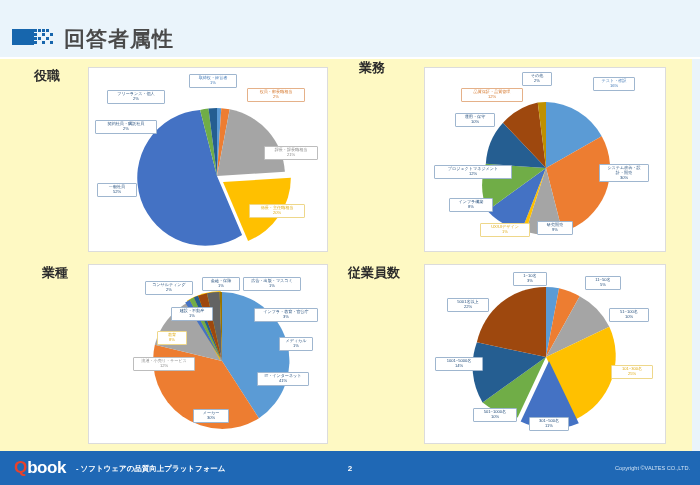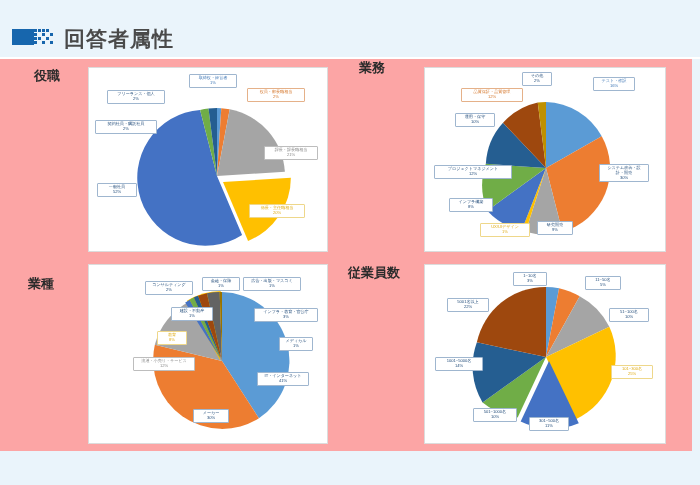--- a/index.html
+++ b/index.html
@@ -35,21 +35,21 @@
     font-size: 21px; font-weight: bold;
     color: #4a4a4a;
     letter-spacing: 1px;
     white-space: nowrap;
   }
 
   
   #body {
     position: absolute; left: 0; top: 59px;
     width: 692px; height: 392px;
-    background: #fca5a5;
+    background: #fef9c3;
   }
   .panel-label {
     position: absolute;
     font-size: 13px; font-weight: bold; color: #2b2b2b;
     white-space: nowrap;
   }
   .chart-box {
     position: absolute;
     background: #ffffff;
     border: 1px solid #dcdcdc;
@@ -218,21 +218,21 @@
 1%</div>
       <div class="callout navy" style="left:112px; top:153px; width:36px;">研究開発
 9%</div>
       <div class="callout blue" style="left:168px; top:9px; width:42px;">テスト・検証
 16%</div>
       <div class="callout navy" style="left:174px; top:96px; width:50px;">システム改善・設
 計・開発
 30%</div>
     </div>
 
-    <div class="panel-label" style="left:28px; top:205px;margin-top:11px;">業種</div>
+    <div class="panel-label" style="left:42px; top:205px;">業種</div>
     <div class="chart-box" style="left:88px; top:205px; width:240px; height:180px;">
       <svg class="pie-svg" viewBox="0 0 240 180" width="240" height="180">
 
         <g>
 
           <path d="M133 96 L133 27 A69 69 0 0 1 169.92 153.26 Z" fill="#5B9BD5"></path>
 
           <path d="M133 96 L169.92 153.26 A69 69 0 0 1 65.83 79.68 Z" fill="#ED7D31"></path>
 
           <path d="M133 96 L65.83 79.68 A69 69 0 0 1 99.85 36.72 Z" fill="#A5A5A5"></path>
@@ -312,14 +312,22 @@
       <div class="callout navy" style="left:48px; top:143px; width:44px;">501~1000名
 10%</div>
       <div class="callout navy" style="left:10px; top:92px; width:48px;">1001~5000名
 14%</div>
       <div class="callout navy" style="left:22px; top:33px; width:42px;">5001名以上
 22%</div>
     </div>
 
   </div>
 
+  <div id="footer">
+    <div id="footer-logo">
+      <span class="q">Q</span><span class="rest">book</span>
+    </div>
+    <div id="footer-tag">- ソフトウェアの品質向上プラットフォーム</div>
+    <div id="footer-page">2</div>
+    <div id="footer-copy">Copyright ©VALTES CO.,LTD.</div>
+  </div>
 
 </div>
 
 </body></html>

